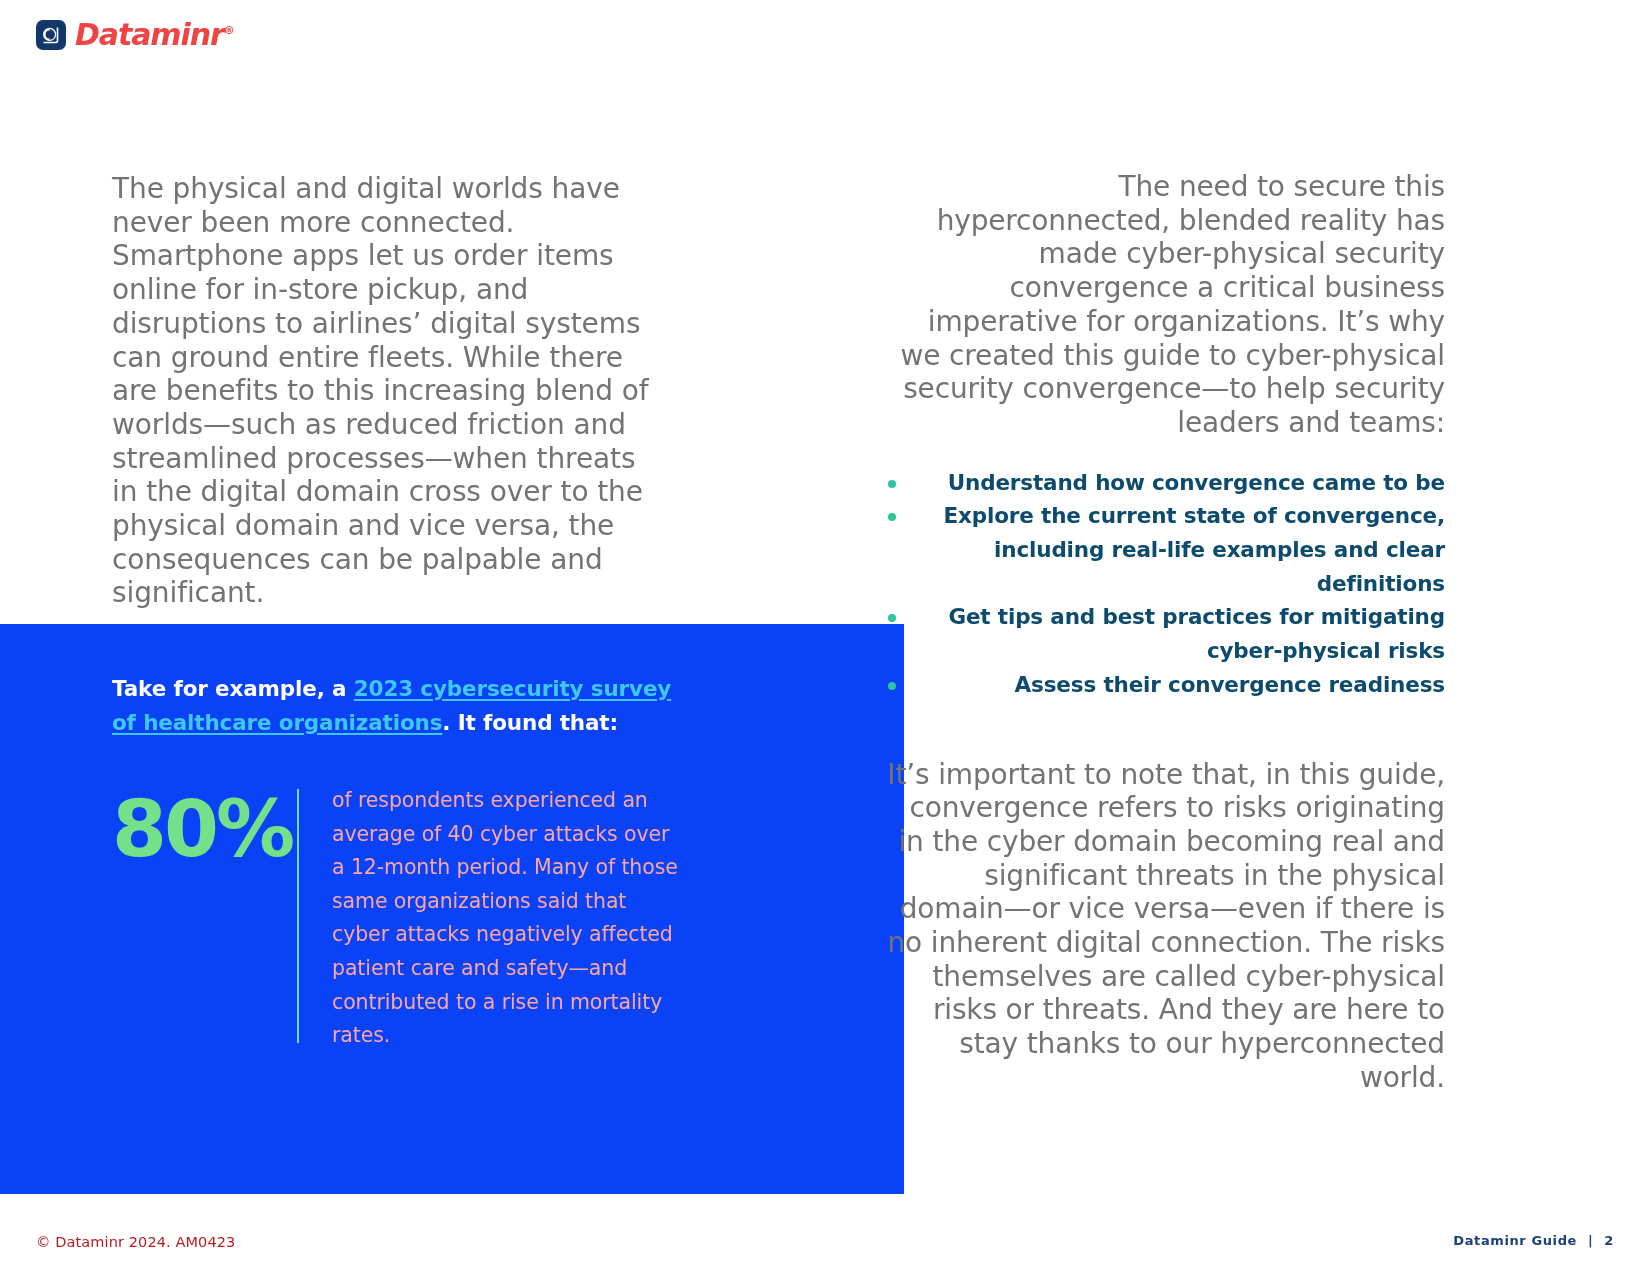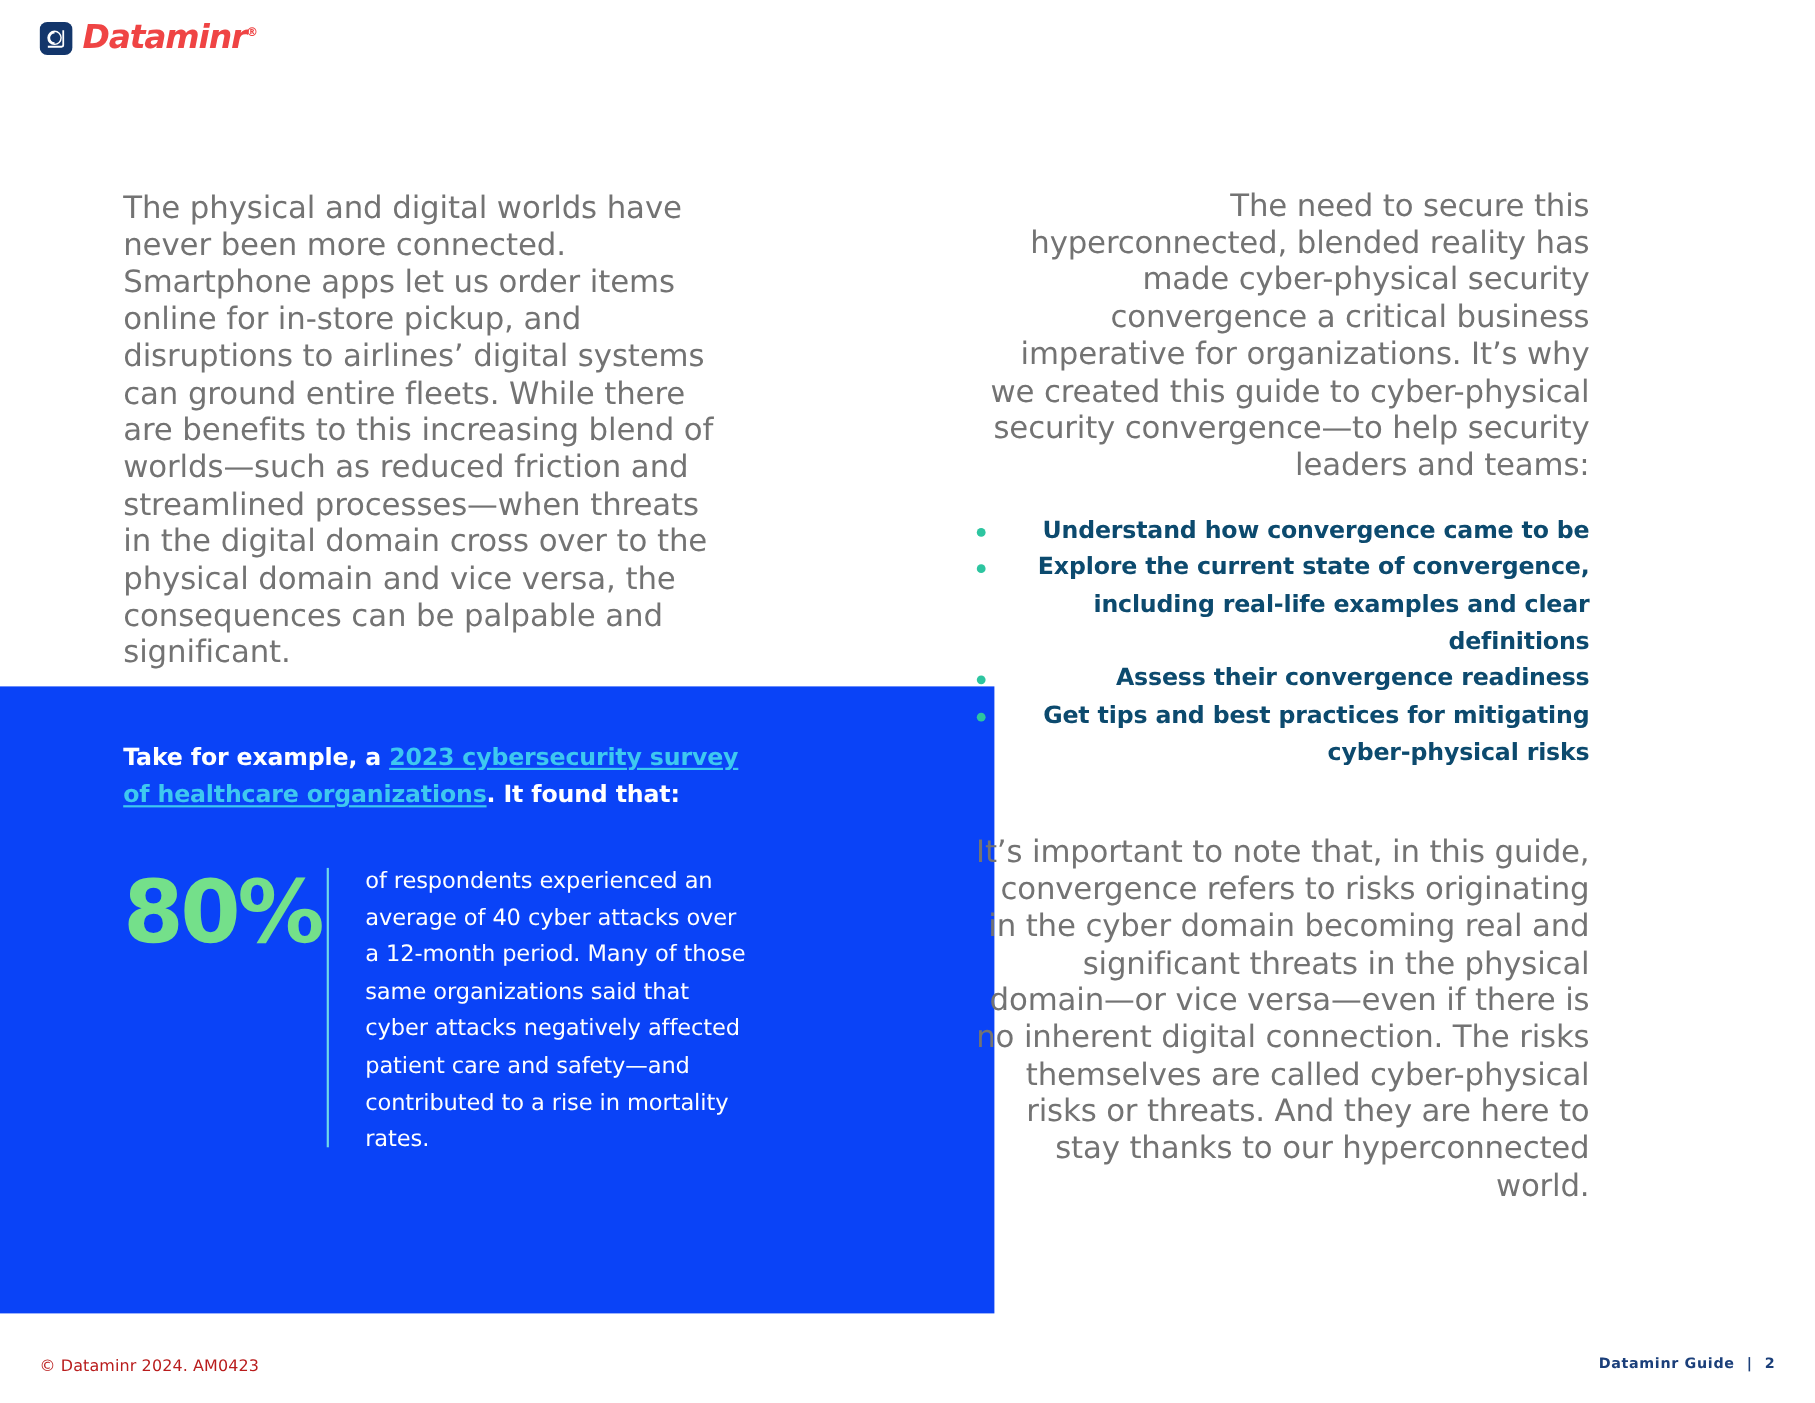--- a/index.html
+++ b/index.html
@@ -149,21 +149,21 @@
     width: 2px;
     background: #6fd8e8;
     align-self: stretch;
     margin-top: 5px;
     margin-bottom: 10px;
     flex: 0 0 2px;
   }
   .stat-text {
     margin-left: 33px;
     width: 355px;
-    color: #ffffff;
+    color: #fca5a5;
     font-family: "DejaVu Sans", sans-serif;
     font-weight: normal;
     font-size: 20.5px;
     line-height: 33.6px;
     letter-spacing: -0.1px;
   }
 
   
   .footer-left {
     position: absolute;
@@ -213,22 +213,22 @@
     <div class="stat-text">of respondents experienced an average of 40 cyber attacks over a 12-month period. Many of those same organizations said that cyber attacks negatively affected patient care and safety—and contributed to a rise in mortality rates.</div>
   </div>
 </div>
 
 <div class="col-right">
   <p class="lead">The need to secure this hyperconnected, blended reality has made cyber-physical security convergence a critical business imperative for organizations. It’s why we created this guide to cyber-physical security convergence—to help security leaders and teams:</p>
 
   <ul class="bullets">
     <li><span class="dot"></span><span>Understand how convergence came to be</span></li>
     <li><span class="dot"></span><span>Explore the current state of convergence, including real-life examples and clear definitions</span></li>
+    <li><span class="dot"></span><span>Get tips and best practices for mitigating cyber-physical risks</span></li>
     <li><span class="dot"></span><span>Assess their convergence readiness</span></li>
-    <li><span class="dot"></span><span>Get tips and best practices for mitigating cyber-physical risks</span></li>
   </ul>
 
   <p class="lead tail-para">It’s important to note that, in this guide, convergence refers to risks originating in the cyber domain becoming real and significant threats in the physical domain—or vice versa—even if there is no inherent digital connection. The risks themselves are called cyber-physical risks or threats. And they are here to stay thanks to our hyperconnected world.</p>
 </div>
 
 <div class="footer-left">© Dataminr 2024. AM0423</div>
 <div class="footer-right">
   <span>Dataminr Guide</span>
   <span>|</span>
   <span>2</span>

